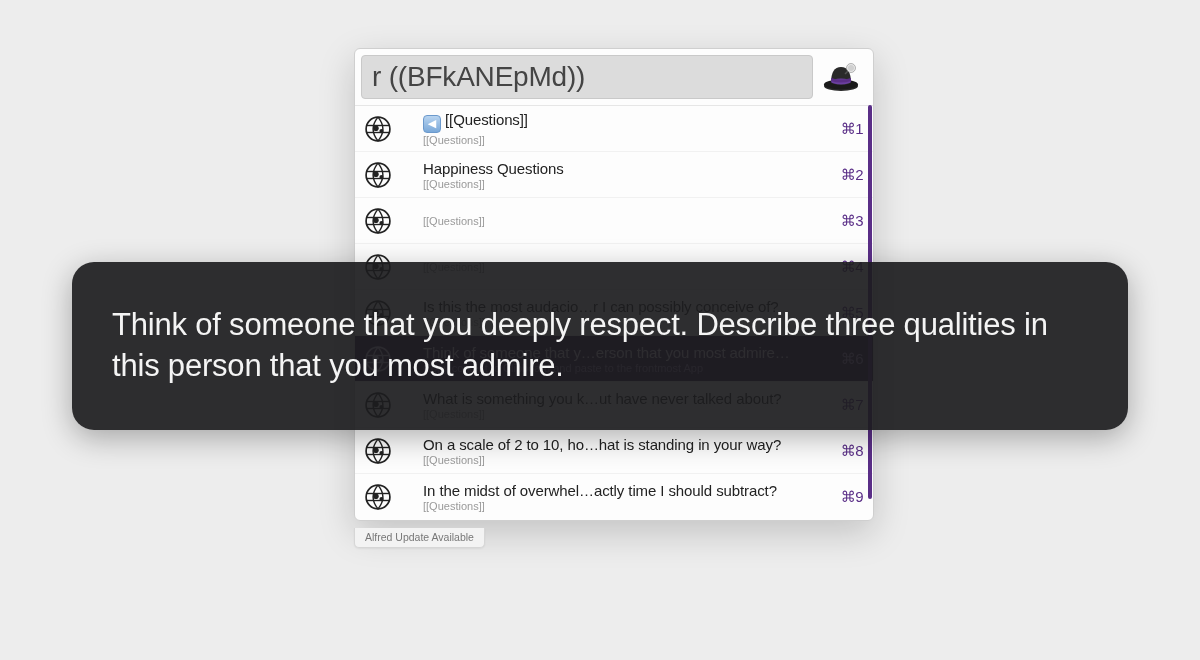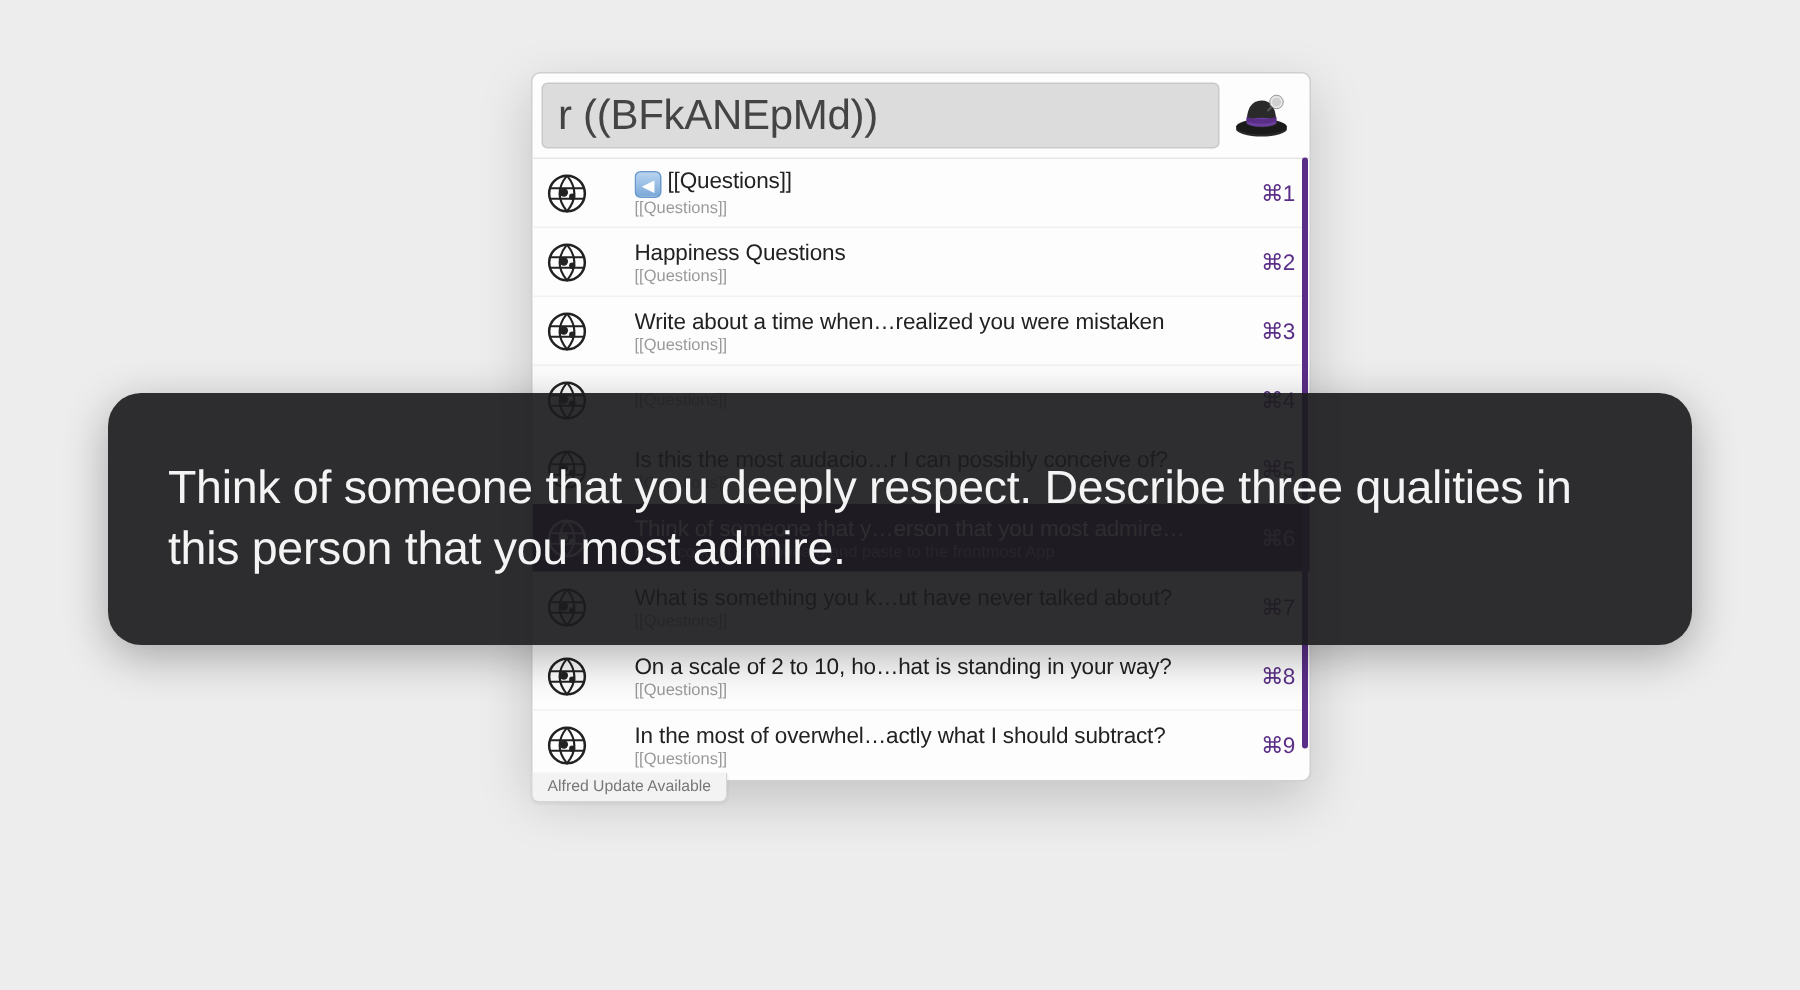--- a/index.html
+++ b/index.html
@@ -118,21 +118,21 @@
       right: 0;
       top: 0;
       width: 4px;
       height: 95%;
       background: #5a2e87;
       border-radius: 3px;
     }
     .update-badge {
       position: absolute;
       left: 354px;
-      top: 515px;
+      top: 528px;
       background: #f3f3f3;
       border: 1px solid #d6d6d6;
       border-top: none;
       border-radius: 0 0 5px 5px;
       padding: 3px 10px 4px;
       font-size: 10.5px;
       color: #777;
       box-shadow: 0 1px 2px rgba(0,0,0,0.06);
     }
     .overlay {
@@ -209,21 +209,20 @@
           <svg width="28" height="28" viewBox="0 0 40 40">
     <circle cx="20" cy="20" r="17" fill="none" stroke="#222" stroke-width="2.4"></circle>
     <path d="M 20 3 Q 6 20 20 37 Q 34 20 20 3" fill="none" stroke="#222" stroke-width="2"></path>
     <line x1="4" y1="15" x2="36" y2="15" stroke="#222" stroke-width="2"></line>
     <line x1="4" y1="25" x2="36" y2="25" stroke="#222" stroke-width="2"></line>
     <circle cx="17" cy="19" r="4" fill="#222"></circle>
     <circle cx="25" cy="23" r="3" fill="#222"></circle>
   </svg>
         </div>
         <div class="result-texts">
-          <div class="result-title"><span>Write about a time when…realized you were mistaken</span></div>
           <div class="result-sub">[[Questions]]</div>
         </div>
         <div class="shortcut">⌘3</div>
       </div>
       <div class="result-row">
         <div class="result-icon">
           <svg width="28" height="28" viewBox="0 0 40 40">
     <circle cx="20" cy="20" r="17" fill="none" stroke="#222" stroke-width="2.4"></circle>
     <path d="M 20 3 Q 6 20 20 37 Q 34 20 20 3" fill="none" stroke="#222" stroke-width="2"></path>
     <line x1="4" y1="15" x2="36" y2="15" stroke="#222" stroke-width="2"></line>
@@ -310,21 +309,21 @@
           <svg width="28" height="28" viewBox="0 0 40 40">
     <circle cx="20" cy="20" r="17" fill="none" stroke="#222" stroke-width="2.4"></circle>
     <path d="M 20 3 Q 6 20 20 37 Q 34 20 20 3" fill="none" stroke="#222" stroke-width="2"></path>
     <line x1="4" y1="15" x2="36" y2="15" stroke="#222" stroke-width="2"></line>
     <line x1="4" y1="25" x2="36" y2="25" stroke="#222" stroke-width="2"></line>
     <circle cx="17" cy="19" r="4" fill="#222"></circle>
     <circle cx="25" cy="23" r="3" fill="#222"></circle>
   </svg>
         </div>
         <div class="result-texts">
-          <div class="result-title"><span>In the most of overwhel…actly what I should subtract?</span></div>
+          <div class="result-title"><span>In the midst of overwhel…actly time I should subtract?</span></div>
           <div class="result-sub">[[Questions]]</div>
         </div>
         <div class="shortcut">⌘9</div>
       </div>
     </div>
   <div class="scroll-track">
     <div class="scroll-thumb"></div>
   </div>
 </div>
 

